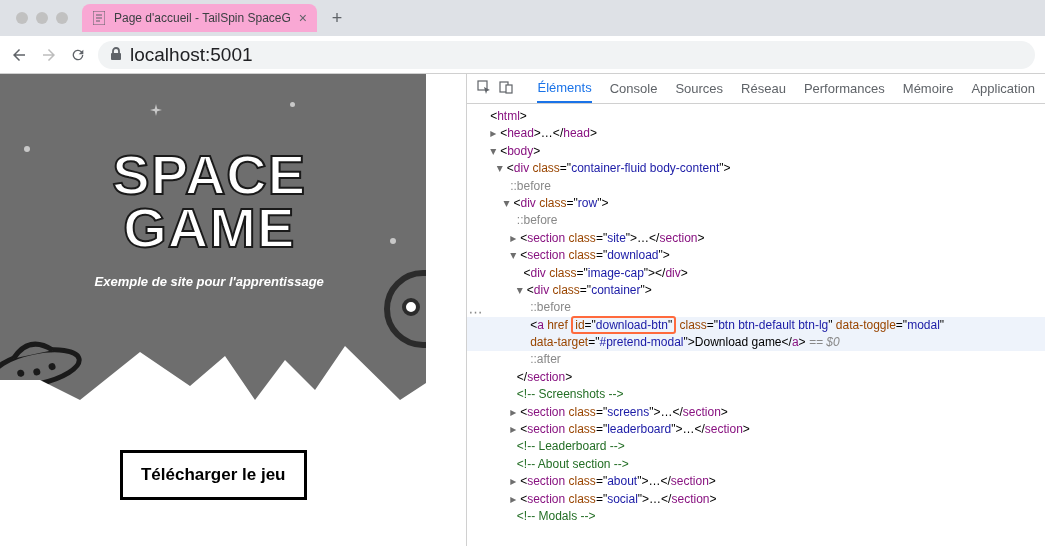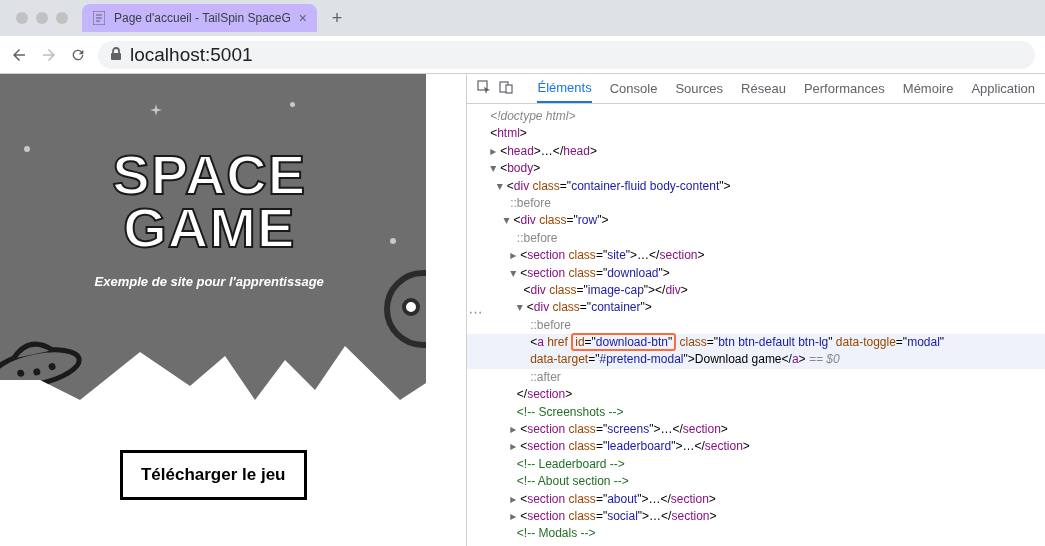--- a/index.html
+++ b/index.html
@@ -3,21 +3,21 @@
 <meta charset="utf-8">
 <style>
 * { margin: 0; padding: 0; box-sizing: border-box; font-family: -apple-system, BlinkMacSystemFont, "Segoe UI", Arial, sans-serif; }
 body { width: 1045px; height: 546px; overflow: hidden; background: #fff; }
 
 
 .browser-chrome { background: #dee1e6; }
 .tab-strip { display: flex; align-items: center; height: 36px; padding: 0 8px; gap: 6px; background: #dee1e6; }
 .window-controls { display: flex; gap: 8px; padding: 0 8px; }
 .win-dot { width: 12px; height: 12px; border-radius: 50%; background: #c1c1c1; }
-.tab { display: flex; align-items: center; background: #c4b5fd; border-radius: 8px 8px 0 0; padding: 6px 10px; gap: 8px; min-width: 230px; font-size: 12px; color: #3c4043; }
+.tab { display: flex; align-items: center; background: #f9a8d4; border-radius: 8px 8px 0 0; padding: 6px 10px; gap: 8px; min-width: 230px; font-size: 12px; color: #3c4043; }
 .tab-favicon { width: 14px; height: 14px; display: flex; align-items: center; justify-content: center; color: #5f6368; }
 .tab-title { flex: 1; white-space: nowrap; overflow: hidden; text-overflow: ellipsis; }
 .tab-close { font-size: 14px; color: #5f6368; cursor: pointer; }
 .new-tab { width: 28px; height: 28px; display: flex; align-items: center; justify-content: center; font-size: 18px; color: #5f6368; cursor: pointer; }
 
 .toolbar { display: flex; align-items: center; height: 38px; padding: 0 10px; gap: 12px; background: #fff; border-bottom: 1px solid #d0d0d0; }
 .nav-btn { color: #5f6368; cursor: pointer; display: flex; align-items: center; }
 .addr-bar { flex: 1; display: flex; align-items: center; background: #f1f3f4; border-radius: 14px; height: 28px; padding: 0 12px; gap: 8px; font-size: 19px; color: #202124; }
 .lock-icon { color: #5f6368; }
 
@@ -166,21 +166,20 @@
       <span class="dt-tab active">Éléments</span>
       <span class="dt-tab">Console</span>
       <span class="dt-tab">Sources</span>
       <span class="dt-tab">Réseau</span>
       <span class="dt-tab">Performances</span>
       <span class="dt-tab">Mémoire</span>
       <span class="dt-tab">Application</span>
     </div>
     <div class="dt-body">
       <div class="dots-ind">⋯</div>
-<div class="line">  <span class="eq0">&lt;!doctype html&gt;</span></div>
 <div class="line">  &lt;<span class="tag">html</span>&gt;</div>
 <div class="line">  <span class="toggle">▸</span>&lt;<span class="tag">head</span>&gt;…&lt;/<span class="tag">head</span>&gt;</div>
 <div class="line">  <span class="toggle">▾</span>&lt;<span class="tag">body</span>&gt;</div>
 <div class="line">    <span class="toggle">▾</span>&lt;<span class="tag">div</span> <span class="attr-n">class</span>="<span class="attr-v">container-fluid body-content</span>"&gt;</div>
 <div class="line">        <span class="pseudo">::before</span></div>
 <div class="line">      <span class="toggle">▾</span>&lt;<span class="tag">div</span> <span class="attr-n">class</span>="<span class="attr-v">row</span>"&gt;</div>
 <div class="line">          <span class="pseudo">::before</span></div>
 <div class="line">        <span class="toggle">▸</span>&lt;<span class="tag">section</span> <span class="attr-n">class</span>="<span class="attr-v">site</span>"&gt;…&lt;/<span class="tag">section</span>&gt;</div>
 <div class="line">        <span class="toggle">▾</span>&lt;<span class="tag">section</span> <span class="attr-n">class</span>="<span class="attr-v">download</span>"&gt;</div>
 <div class="line">            &lt;<span class="tag">div</span> <span class="attr-n">class</span>="<span class="attr-v">image-cap</span>"&gt;&lt;/<span class="tag">div</span>&gt;</div>

